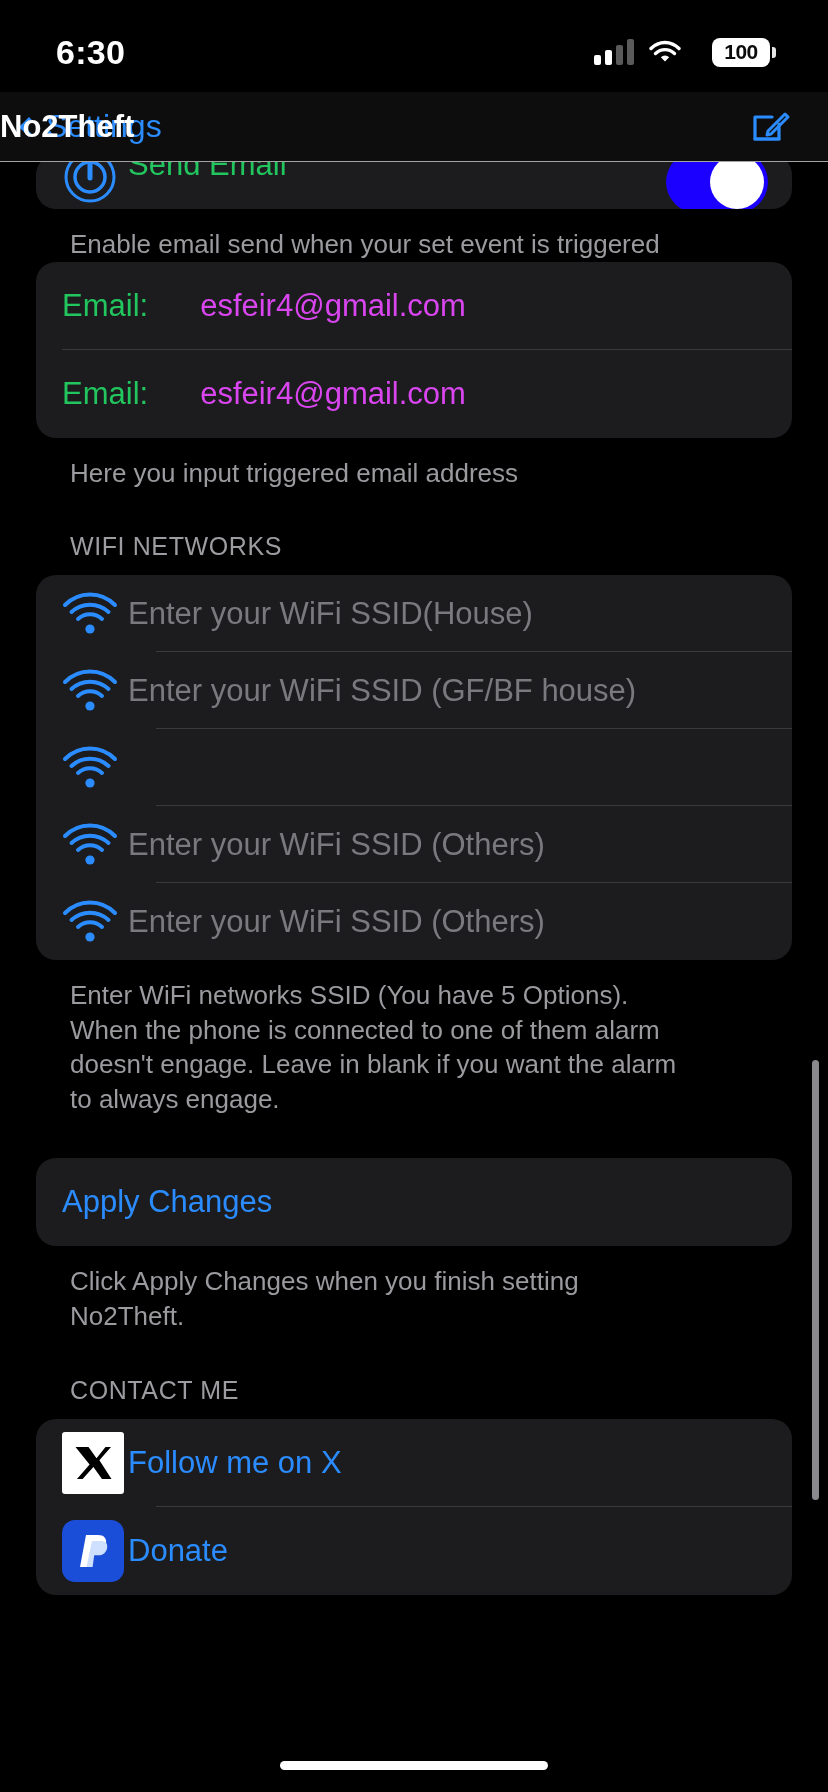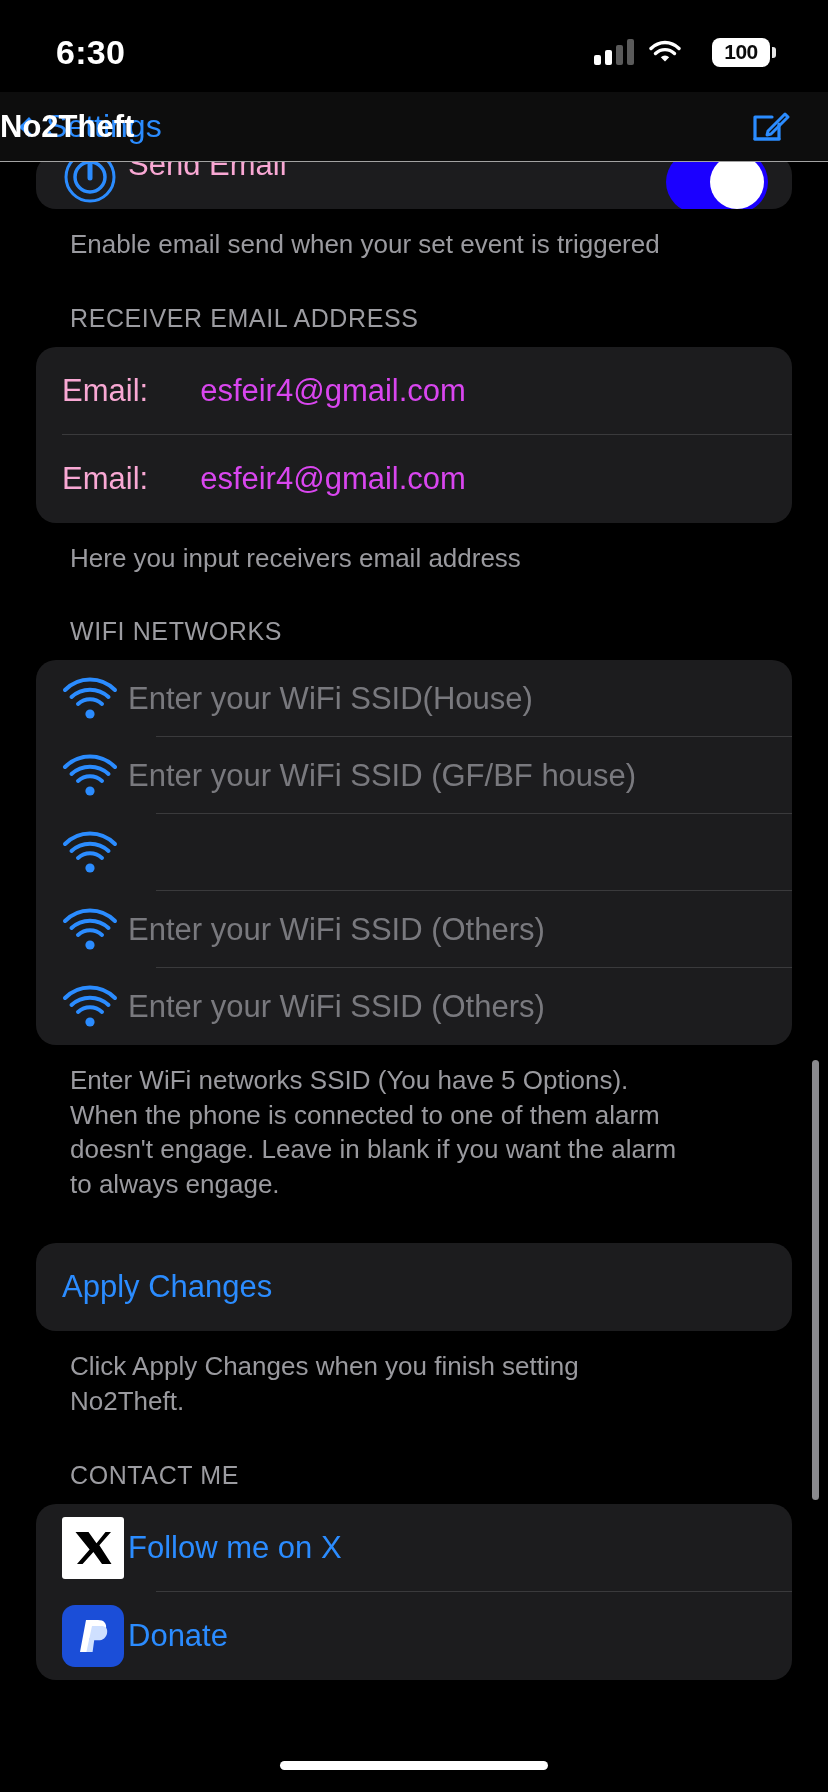--- a/index.html
+++ b/index.html
@@ -87,21 +87,21 @@
     letter-spacing:.6px;
     padding:0 36px;
     margin:42px 0 14px 34px;
   }
   .foot {
     color:#9a9a9f; font-size:26px; line-height:1.33;
     padding:0 36px; margin:18px 0 0 34px;
     max-width:680px;
   }
 
-  .label-white { color:#f9a8d4; font-size:31px; }
+  .label-white { color:#22c55e; font-size:31px; }
   .label-blue  { color:#2b8cff; font-size:31px; }
   .placeholder { color:#79797e; font-size:31px; }
   .value-right { color:#d946ef; font-size:31px; margin-left:52px; }
 
   .icon-slot {
     width:66px; min-width:66px; height:60px;
     display:flex; align-items:center; justify-content:flex-start;
   }
 
   
@@ -197,33 +197,32 @@
           </svg>
         </div>
         <div class="label-white" style="margin-top:-8px;">Send Email</div>
         <div class="toggle" style="top:-4px; transform:none;">
           <div class="knob"></div>
         </div>
       </div>
     </div>
     <div class="foot">Enable email send when your set event is triggered</div>
 
-    <div class="hdr">RECEIVER EMAIL ADDRESS</div>
     <div class="group">
       <div class="row">
         <div class="label-white">Email:</div>
         <div class="value-right">esfeir4@gmail.com</div>
         <div class="sep full"></div>
       </div>
       <div class="row">
         <div class="label-white">Email:</div>
         <div class="value-right">esfeir4@gmail.com</div>
       </div>
     </div>
-    <div class="foot">Here you input receivers email address</div>
+    <div class="foot">Here you input triggered email address</div>
 
     <div class="hdr">WIFI NETWORKS</div>
     <div class="group">
 
       <div class="row" style="min-height:77px;">
         <div class="icon-slot">
           <svg width="56" height="44" viewBox="0 0 56 44">
             <path d="M3 13C10 6 18.6 2.5 28 2.5S46 6 53 13" stroke="#2b8cff" stroke-width="4" fill="none" stroke-linecap="round"></path>
             <path d="M9.5 20C14.6 15.2 21 12.7 28 12.7S41.4 15.2 46.5 20" stroke="#2b8cff" stroke-width="4" fill="none" stroke-linecap="round"></path>
             <path d="M16 27C19.5 23.9 23.6 22.3 28 22.3S36.5 23.9 40 27" stroke="#2b8cff" stroke-width="4" fill="none" stroke-linecap="round"></path>

